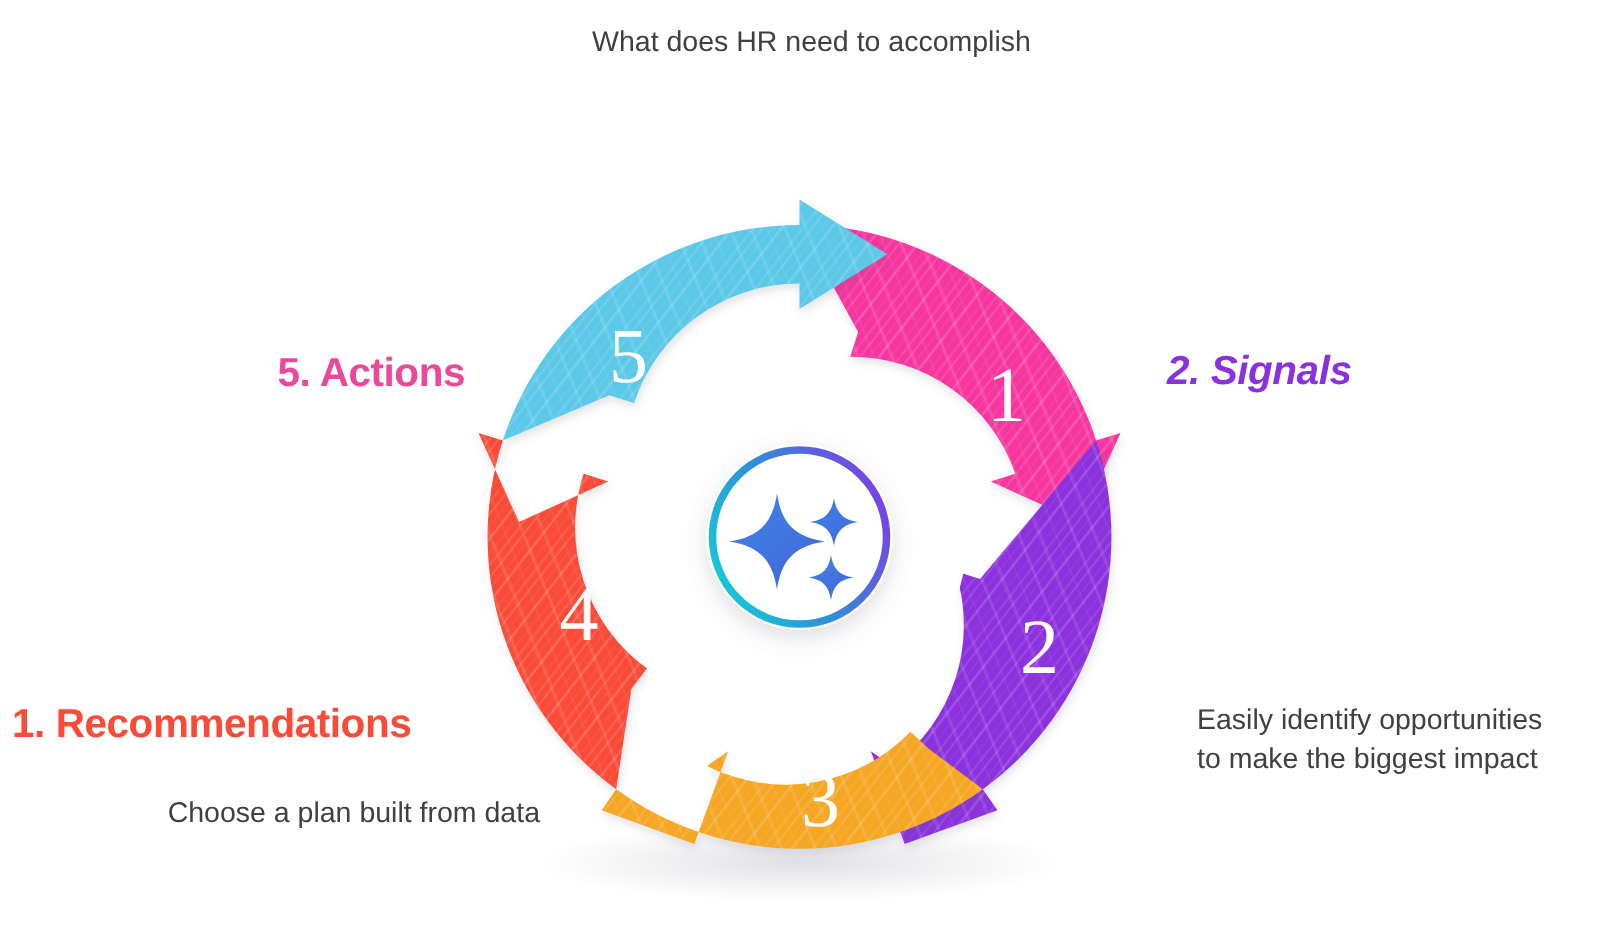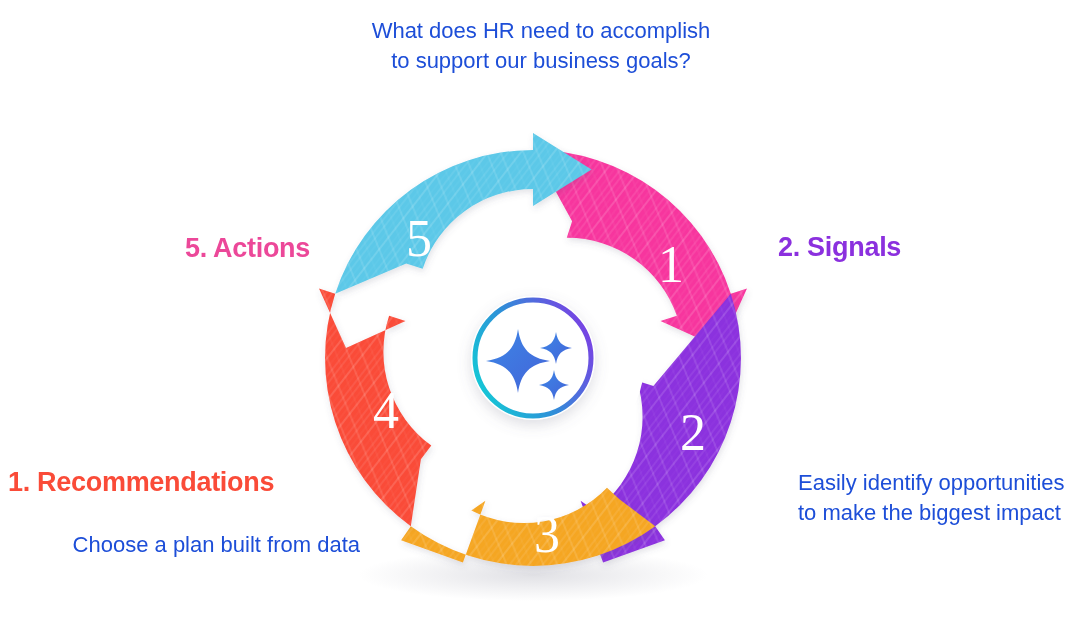--- a/index.html
+++ b/index.html
@@ -18,33 +18,33 @@
   .block{position:absolute;}
   .block .heading{
     font-weight:bold;
     font-size:27px;
     line-height:1.1;
     letter-spacing:-0.3px;
     margin:0 0 9px 0;
     white-space:nowrap;
   }
   .block .body{
-    font-size:22px;
+    font-size:19px;
     line-height:1.35;
-    color:#1d4ed8;
+    color:#404040;
     margin:0;
     font-weight:500;
   }
 
   
   #block-outcomes{left:339px;top:16px;width:404px;text-align:center;}
   #block-outcomes .heading{font-size:28px;margin-bottom:12px;}
 
   
-  #block-signals{left:778px;top:233px;width:296px;text-align:left;}
+  #block-signals{left:778px;top:233px;width:296px;text-align:left;font-style:italic;}
   #block-signals .body{padding-left:40px;}
 
   
   #block-insights{left:758px;top:468px;width:316px;text-align:left;}
   #block-insights .body{padding-left:40px;text-align:left;}
   #block-insights .heading{text-align:left;}
 
   
   #block-recommendations{left:8px;top:468px;width:352px;text-align:left;}
   #block-recommendations .body{text-align:right;margin-top:32px;}
@@ -292,21 +292,20 @@
                    C 252.5 270.5 248.5 266.5 239 265
                    C 248.5 263.5 252.5 259.5 254 250 Z"></path>
         </g>
       </g>
     </svg>
   </div>
 
   <div class="block" id="block-outcomes">
     <div class="body">
       <span>What does HR need to accomplish</span><br>
-      <span>to support our business goals?</span>
     </div>
   </div>
 
   <div class="block" id="block-signals">
     <div class="heading" style="color:#8B30DE">2. Signals</div>
   </div>
 
   <div class="block" id="block-insights">
     <div class="body">
       <span>Easily identify opportunities</span><br>

